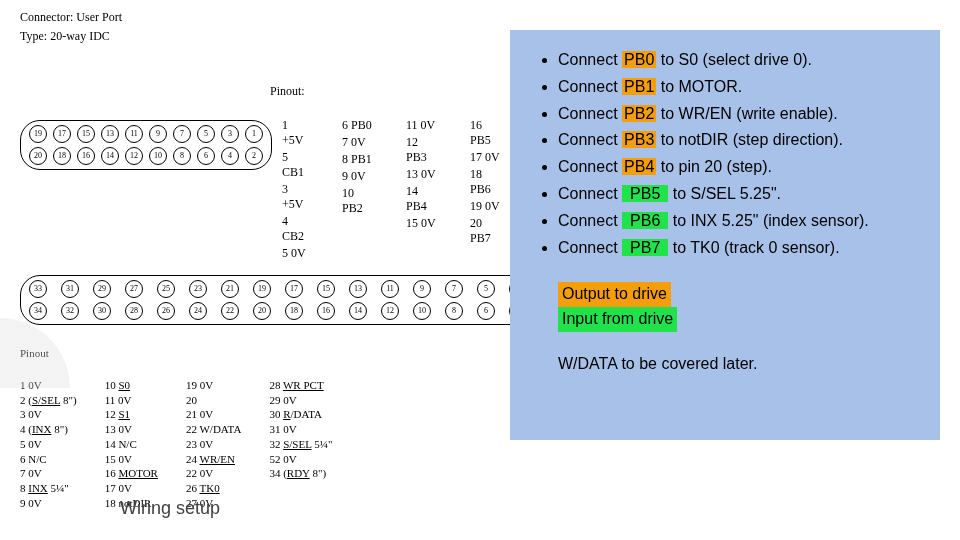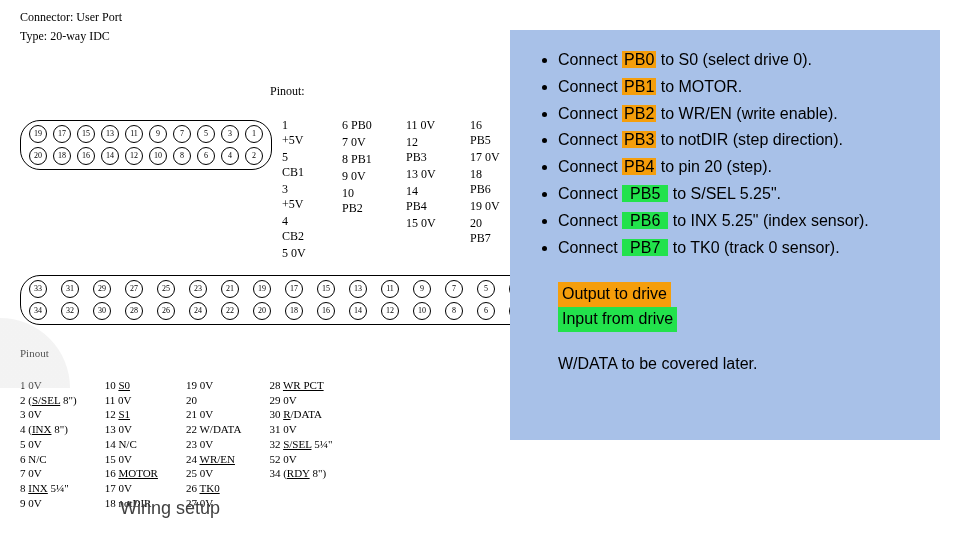--- a/index.html
+++ b/index.html
@@ -166,21 +166,21 @@
           <div>17 0V</div>
           <div>18 notDIR</div>
         </div>
         <div class="dd-col">
           <div>19 0V</div>
           <div>20</div>
           <div>21 0V</div>
           <div>22 W/DATA</div>
           <div>23 0V</div>
           <div>24 <u>WR/EN</u></div>
-          <div>25 0V</div>
+          <div>22 0V</div>
           <div>26 <u>TK0</u></div>
           <div>27 0V</div>
         </div>
         <div class="dd-col">
           <div>28 <u>WR PCT</u></div>
           <div>29 0V</div>
           <div>30 <u>R</u>/DATA</div>
           <div>31 0V</div>
           <div>32 <u>S/SEL</u> 5¼"</div>
           <div>52 0V</div>

